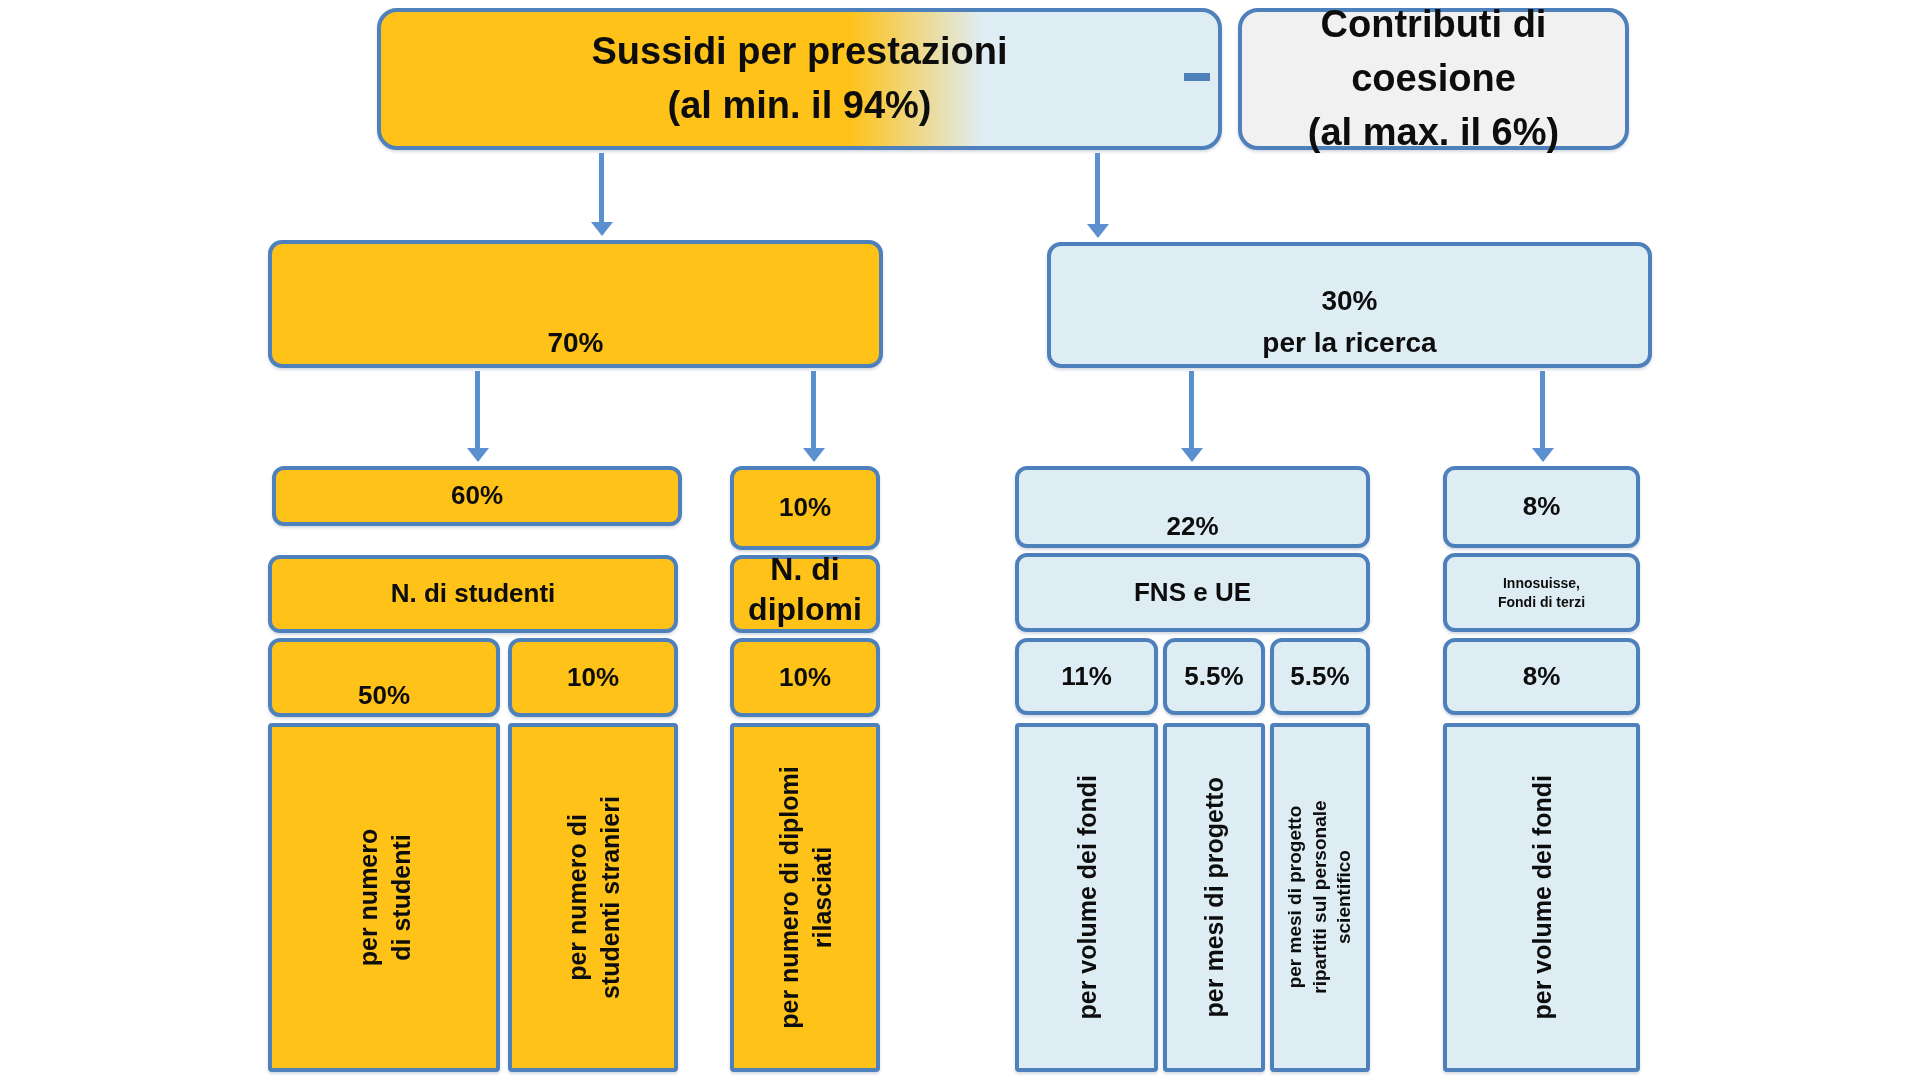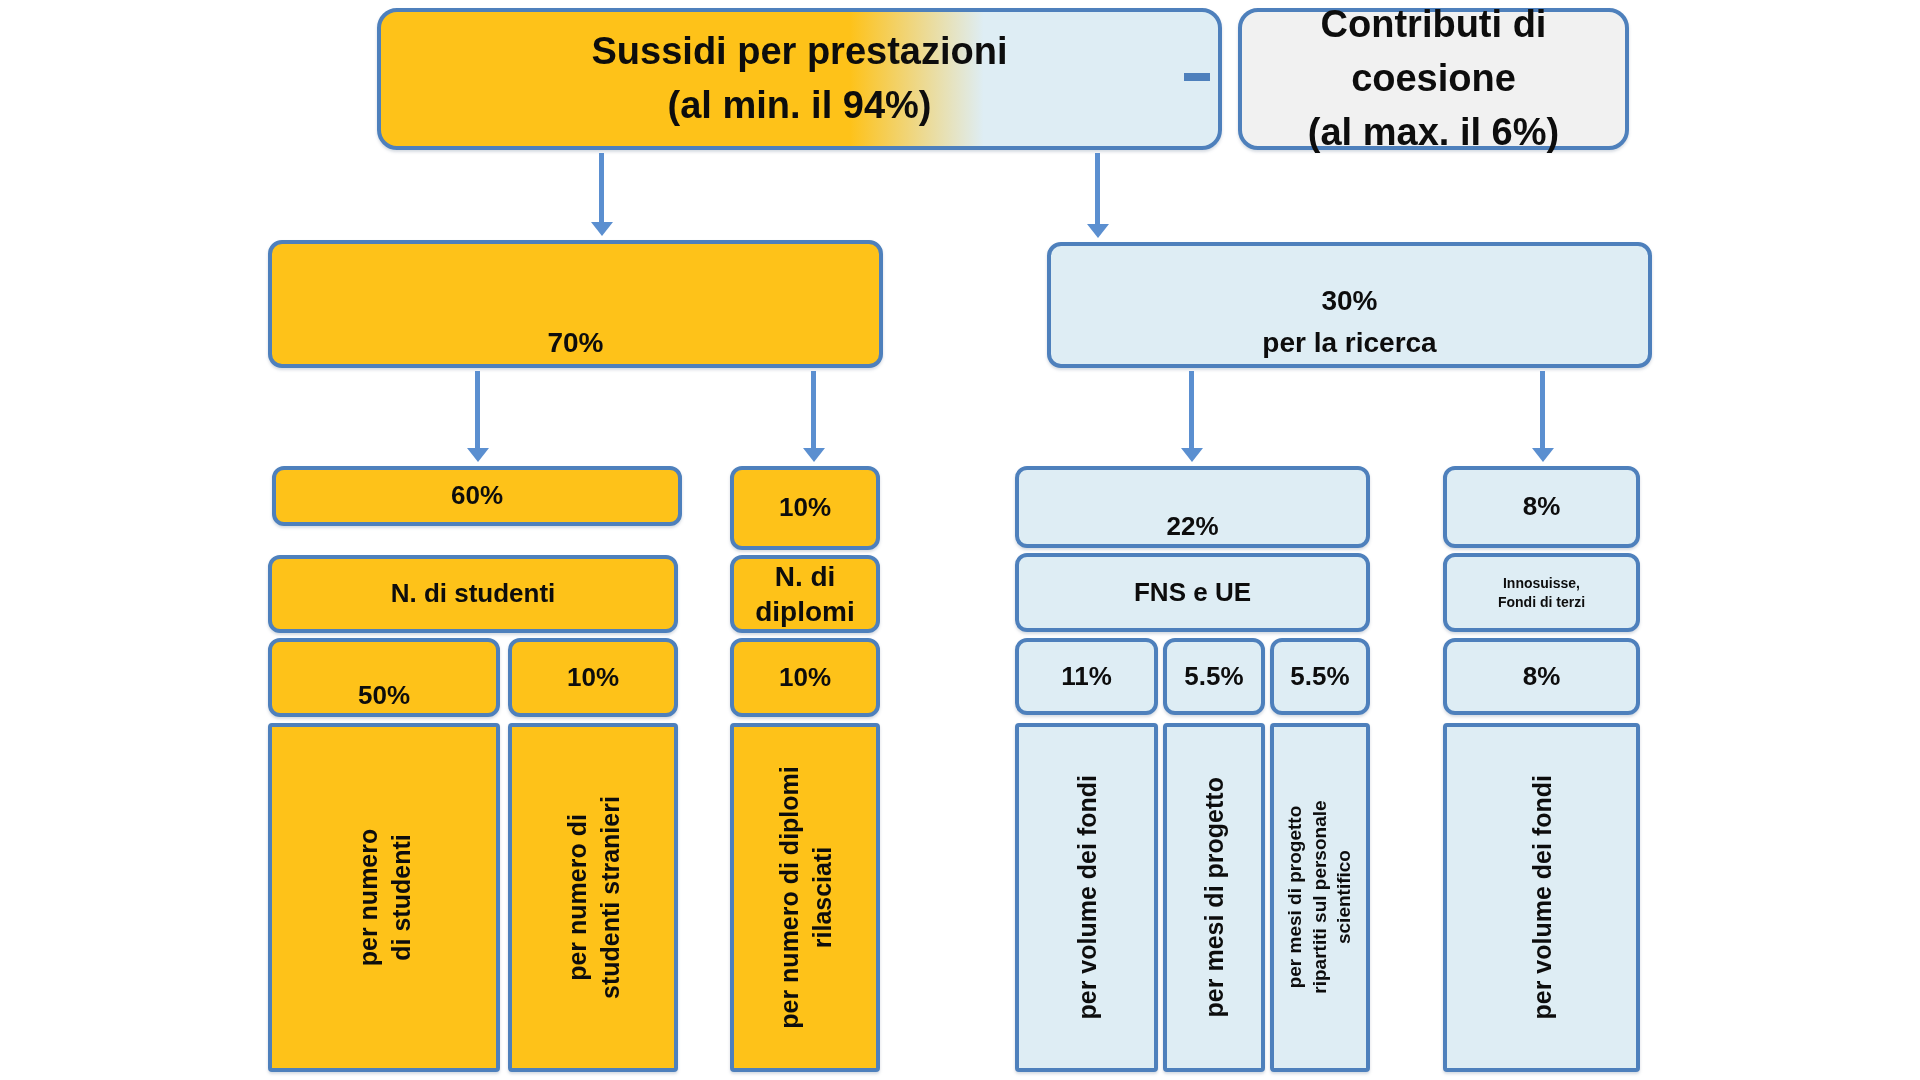--- a/index.html
+++ b/index.html
@@ -25,21 +25,21 @@
   .blue{background:var(--blue-fill);}
   .gray{background:var(--gray-fill);}
   .grad{background:linear-gradient(90deg,var(--orange) 0%,var(--orange) 56%,var(--blue-fill) 72%);}
   .r18{border-radius:20px;}
   .r14{border-radius:14px;}
   .r12{border-radius:12px;}
   .sq{border-radius:4px;}
   .f30{font-size:38px;line-height:1.42;margin-left:32px;}
   .f28{font-size:28px;line-height:1.5;justify-content:flex-end;}
   .f26{font-size:26px;line-height:1.3;}
-  .f24{font-size:28px;line-height:1.25;}
+  .f24{font-size:32px;line-height:1.25;justify-content:flex-end;}
   .f21{font-size:14px;line-height:1.3;}
   .vlabel{flex:none;transform:rotate(-90deg);text-align:center;white-space:pre-line;width:330px;}
   .v26{font-size:25px;line-height:1.3;font-weight:bold;}
   .v19{font-size:19px;line-height:1.3;font-weight:bold;}
   .arrow{position:absolute;width:5px;background:var(--arrow);}
   .arrow::after{
     content:'';position:absolute;left:50%;transform:translateX(-50%);bottom:-13px;
     border:11px solid transparent;border-top:14px solid var(--arrow);border-bottom:0;
   }
   .connector{position:absolute;background:var(--border);}

